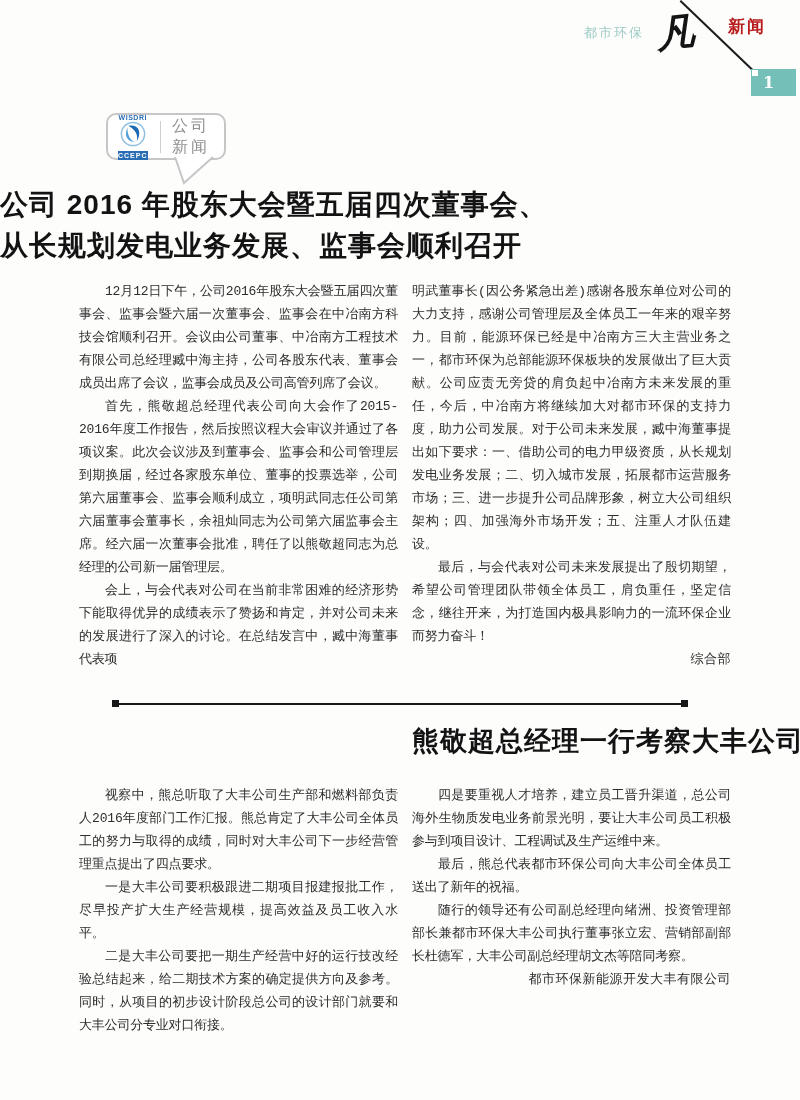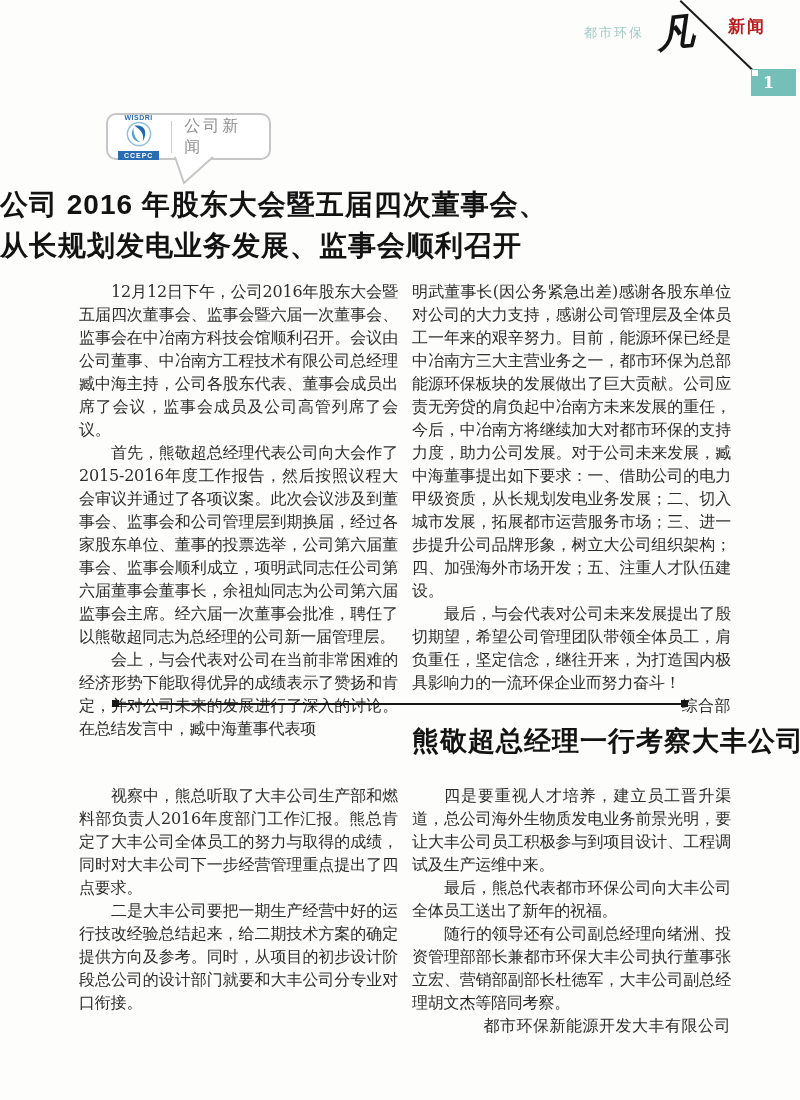--- a/index.html
+++ b/index.html
@@ -40,21 +40,21 @@
     position:absolute; left:1px; top:1px; width:6px; height:6px; background:#fff;
   }
   .page-badge .num {
     display:inline-block; margin-top:4px; margin-left:-10px;
     color:#ffffff; font-weight:bold; font-size:16px;
     font-family:"DejaVu Serif", serif;
   }
 
   
   .logo-bubble {
-    position:absolute; left:106px; top:113px; width:165px; height:47px;
+    position:absolute; left:106px; top:113px; width:120px; height:47px;
     border:2px solid #c6c6c6; border-radius:10px; background:#fff;
     display:flex; align-items:center; padding:2px 10px; gap:12px;
   }
   .bubble-tail { position:absolute; left:62px; bottom:-27px; }
   .logo-mark { width:42px; text-align:center; line-height:1; }
   .logo-top {
     font-size:7px; color:#2a6db4; font-weight:bold; letter-spacing:0.5px;
     font-family:"Liberation Sans", sans-serif;
   }
   .logo-bottom {
@@ -72,22 +72,22 @@
   .a1-title {
     position:absolute; left:0; top:184px; width:800px; text-align:left;
     font-family:"Liberation Sans", sans-serif; font-weight:800;
     font-size:28px; line-height:41px; color:#131313; letter-spacing:1px;
   }
   .cols { position:absolute; left:79px; width:652px; display:flex; gap:14px; }
   .cols-a1 { top:280px; }
   .cols-a2 { top:784px; }
   .col { width:319px; }
   .col p {
-    font-size:16px; line-height:23px; text-align:justify;
-    letter-spacing:-0.2px; color:#2d2d2d;
+    font-size:13px; line-height:23px; text-align:justify;
+    letter-spacing:-0.2px; color:#2d2d2d;font-family:Liberation Mono, monospace;
   }
   .col p.indent { text-indent:2em; }
   .col p.signature { text-align:right; text-indent:0; letter-spacing:0.5px; }
 
   .divider {
     position:absolute; left:114px; top:703px; width:572px; height:2px;
     background:#181818;
   }
   .divider .sq { position:absolute; top:-3px; width:7px; height:7px; background:#181818; }
   .divider .sq.l { left:-2px; }
@@ -149,20 +149,21 @@
   <div class="divider">
     <span class="sq l"></span>
     <span class="sq r"></span>
   </div>
 
   <h2 class="a2-title">熊敬超总经理一行考察大丰公司</h2>
 
   <div class="cols cols-a2">
     <div class="col">
       <p class="indent">视察中，熊总听取了大丰公司生产部和燃料部负责人2016年度部门工作汇报。熊总肯定了大丰公司全体员工的努力与取得的成绩，同时对大丰公司下一步经营管理重点提出了四点要求。</p>
+      <p class="indent">一是大丰公司要积极跟进二期项目报建报批工作，尽早投产扩大生产经营规模，提高效益及员工收入水平。</p>
       <p class="indent">二是大丰公司要把一期生产经营中好的运行技改经验总结起来，给二期技术方案的确定提供方向及参考。同时，从项目的初步设计阶段总公司的设计部门就要和大丰公司分专业对口衔接。</p>
     </div>
     <div class="col">
       <p class="indent">四是要重视人才培养，建立员工晋升渠道，总公司海外生物质发电业务前景光明，要让大丰公司员工积极参与到项目设计、工程调试及生产运维中来。</p>
       <p class="indent">最后，熊总代表都市环保公司向大丰公司全体员工送出了新年的祝福。</p>
       <p class="indent">随行的领导还有公司副总经理向绪洲、投资管理部部长兼都市环保大丰公司执行董事张立宏、营销部副部长杜德军，大丰公司副总经理胡文杰等陪同考察。</p>
       <p class="signature">都市环保新能源开发大丰有限公司</p>
     </div>
   </div>
 

